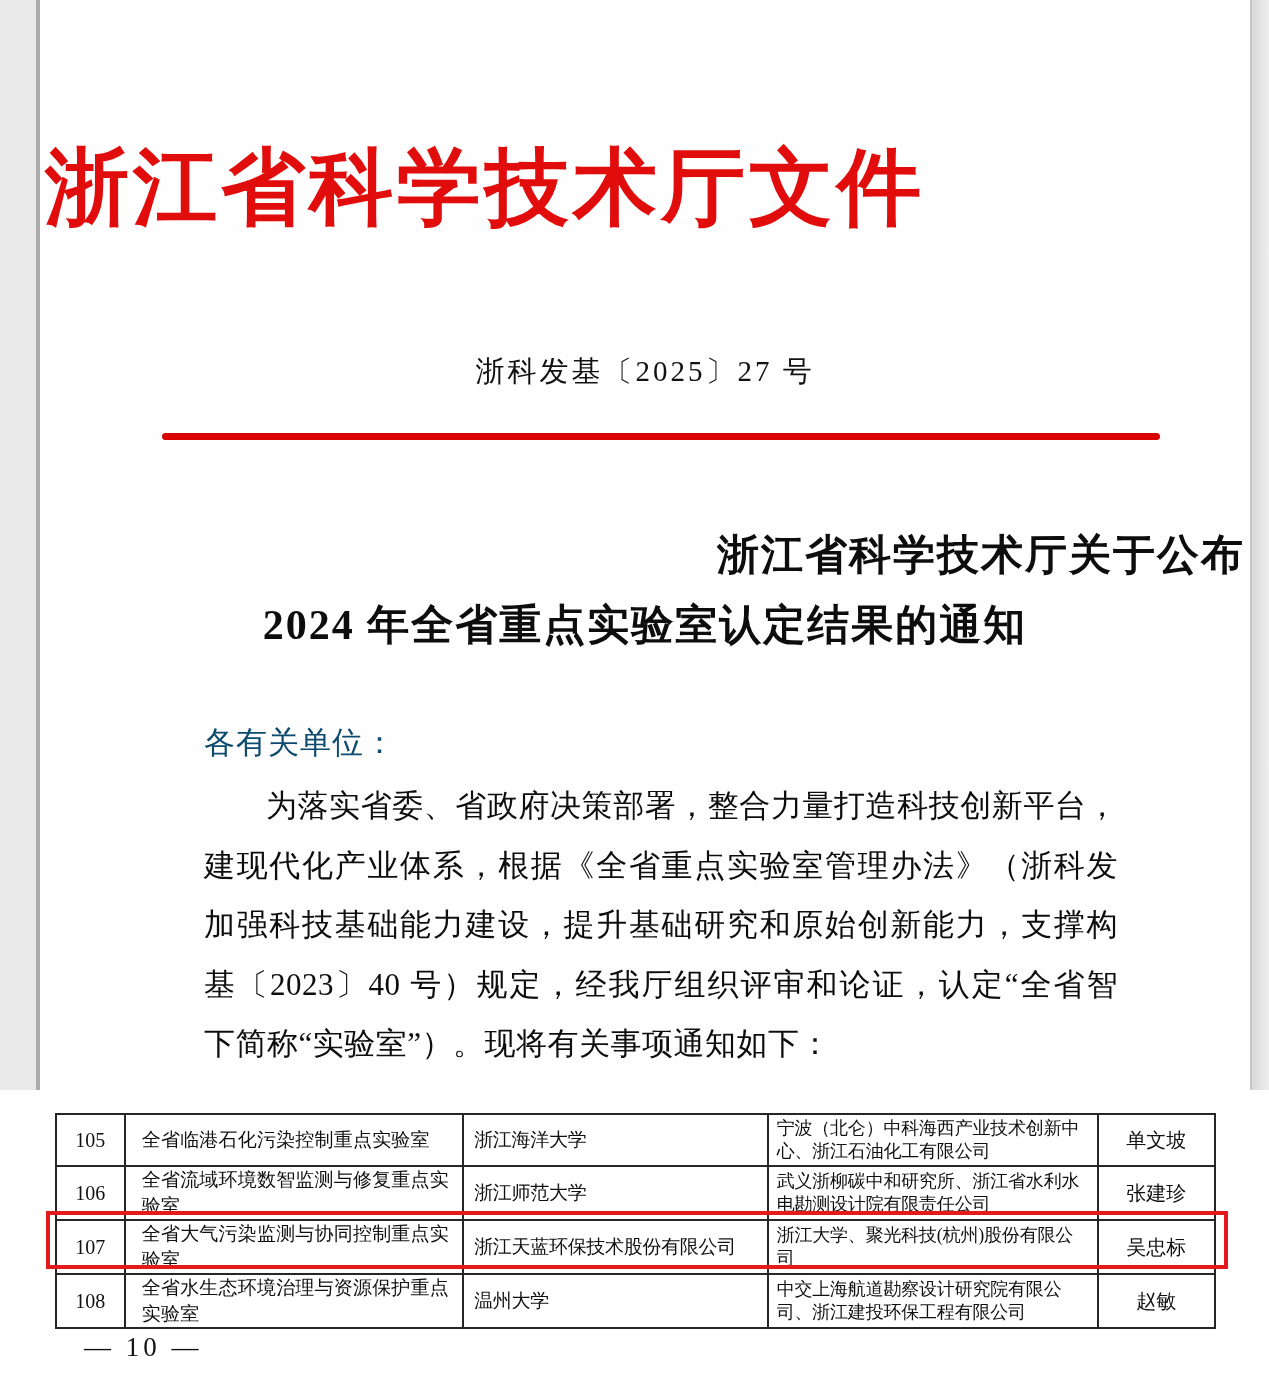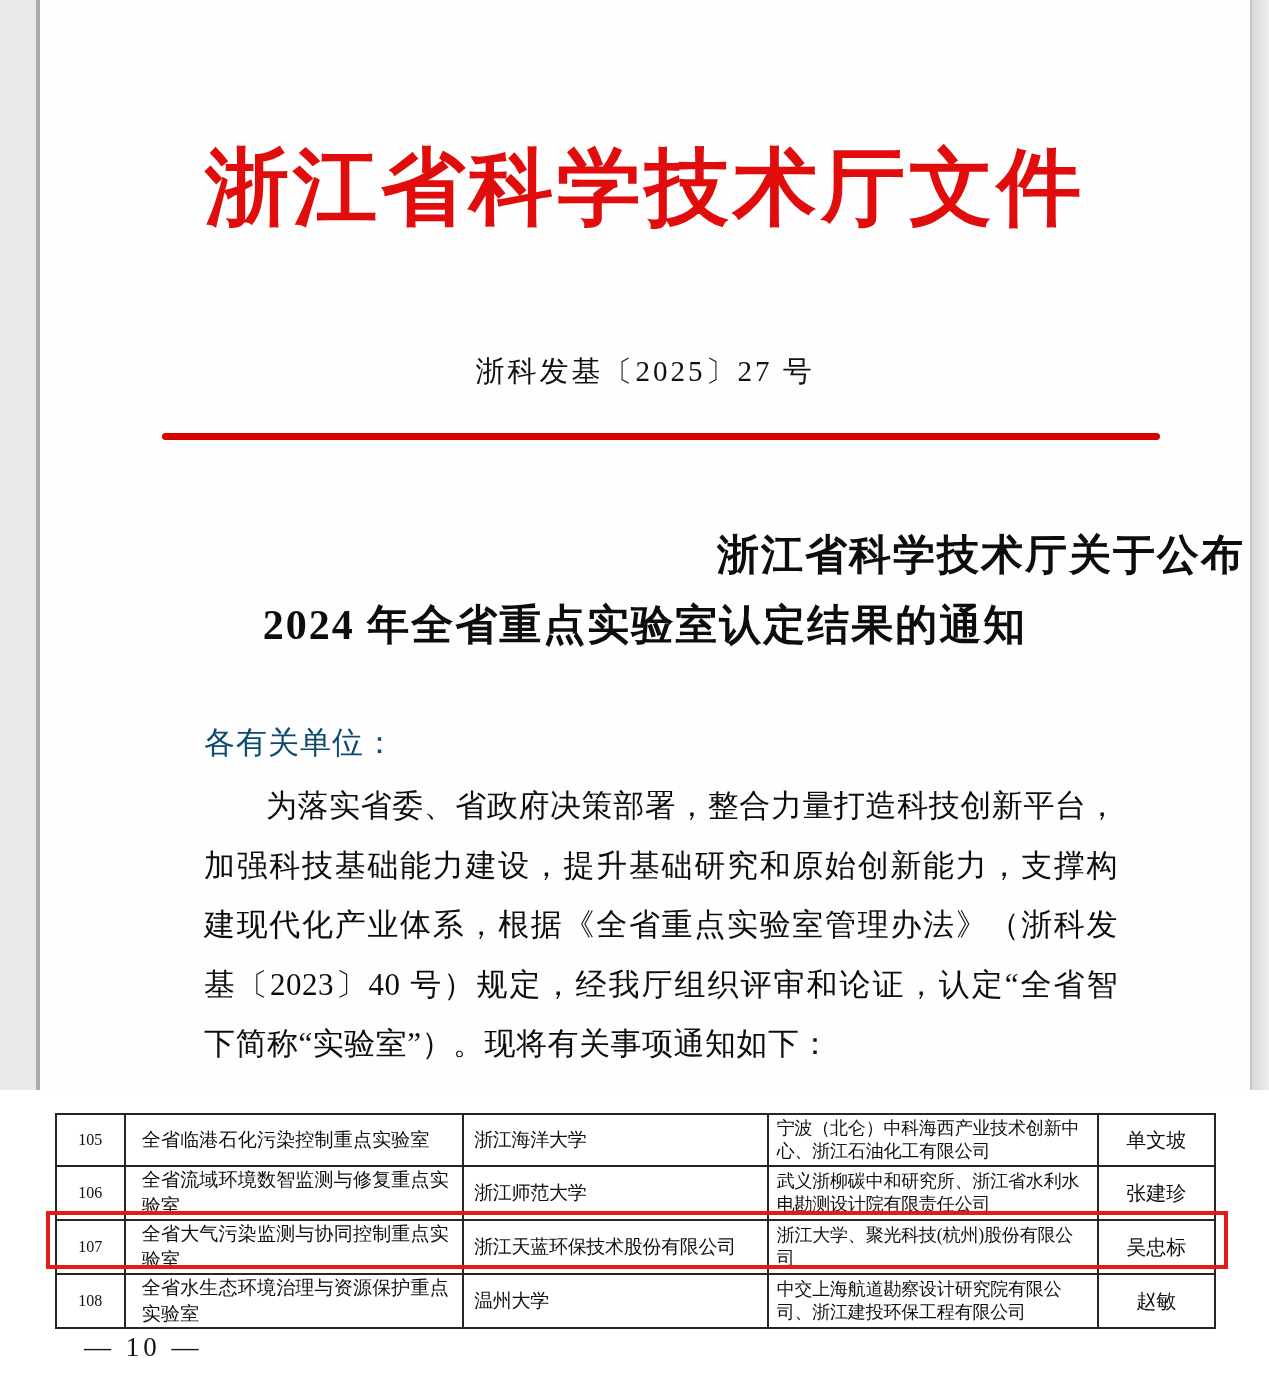--- a/index.html
+++ b/index.html
@@ -16,21 +16,21 @@
   .doc-page{position:absolute;left:0;top:0;width:1269px;height:1112px;background:#fefefe;}
   .edge-left{position:absolute;left:0;top:0;width:40px;height:1110px;
              background:#e9e9e9;border-right:4px solid #ababab;}
   .edge-right{position:absolute;right:0;top:0;width:19px;height:1113px;
               background:linear-gradient(to right,#d9d9d9,#eeeeee);
               border-left:2px solid #c6c6c6;}
   .seam{position:absolute;left:0;top:1098px;width:1269px;height:15px;
         background:linear-gradient(to bottom,rgba(0,0,0,0),rgba(0,0,0,0.06));}
 
   .letterhead{position:absolute;left:45px;top:138px;width:1200px;
-              text-align:center;font-size:84px;font-weight:900;line-height:1.2;
+              text-align:left;font-size:84px;font-weight:900;line-height:1.2;
               color:var(--accent-red);letter-spacing:4px;white-space:nowrap;}
   .doc-number{position:absolute;left:45px;top:352px;width:1200px;
               text-align:center;font-size:29px;letter-spacing:3px;color:#111;}
   .red-rule{position:absolute;left:162px;top:433px;width:998px;height:7px;
             background:var(--rule-red);border-radius:4px;}
 
   .notice-title{position:absolute;left:45px;width:1200px;text-align:center;
                 font-size:42px;font-weight:700;color:#0d0d0d;letter-spacing:2px;white-space:nowrap;}
   .notice-line1{top:527px;text-align:right;}
   .notice-line2{top:597px;}
@@ -42,21 +42,21 @@
              text-align:justify;text-align-last:justify;letter-spacing:0.5px;}
   .body-line:first-child{text-indent:2em;}
   .body-line:last-child{text-align-last:left;white-space:normal;}
 
   
   .table-section{position:absolute;left:0;top:1090px;width:1269px;height:240px;background:#ffffff;}
   table.results{position:absolute;left:55px;top:23px;width:1161px;
                 border-collapse:collapse;table-layout:fixed;background:#fff;}
   table.results td{border:2px solid #262626;height:50px;vertical-align:middle;
                    color:#101010;overflow:hidden;}
-  td.c-no{width:65px;text-align:center;font-size:16px;font-family:"Liberation Serif","DejaVu Serif",serif;}
+  td.c-no{width:65px;text-align:center;font-size:20px;font-family:"Liberation Serif","DejaVu Serif",serif;}
   td.c-lab{width:320px;padding-left:16px;font-size:19px;letter-spacing:0.2px;}
   td.c-host{width:288px;padding-left:10px;font-size:19px;letter-spacing:-0.3px;}
   td.c-partners{width:312px;padding:2px 8px;font-size:18px;line-height:23px;letter-spacing:-0.2px;}
   td.c-director{width:111px;text-align:center;font-size:20px;}
 
   .highlight-box{position:absolute;left:46px;width:1182px;height:58px;
                  border:4px solid var(--highlight-red);pointer-events:none;z-index:5;}
 
   .page-number{position:absolute;left:84px;top:1332px;font-size:27px;
                letter-spacing:4px;color:#141414;}
@@ -76,22 +76,22 @@
 
     <div class="red-rule"></div>
 
     <div class="notice-title notice-line1">浙江省科学技术厅关于公布</div>
     <div class="notice-title notice-line2">2024 年全省重点实验室认定结果的通知</div>
 
     <div class="salutation">各有关单位：</div>
 
     <div class="body-text">
       <div class="body-line">为落实省委、省政府决策部署，整合力量打造科技创新平台，</div>
+      <div class="body-line">建现代化产业体系，根据《全省重点实验室管理办法》（浙科发</div>
       <div class="body-line">加强科技基础能力建设，提升基础研究和原始创新能力，支撑构</div>
-      <div class="body-line">建现代化产业体系，根据《全省重点实验室管理办法》（浙科发</div>
       <div class="body-line">基〔2023〕40 号）规定，经我厅组织评审和论证，认定“全省智</div>
       <div class="body-line">下简称“实验室”）。现将有关事项通知如下：</div>
     </div>
   </div>
 
   <div class="seam"></div>
 
   <div class="table-section">
     <table class="results">
       <tbody id="results-body">

